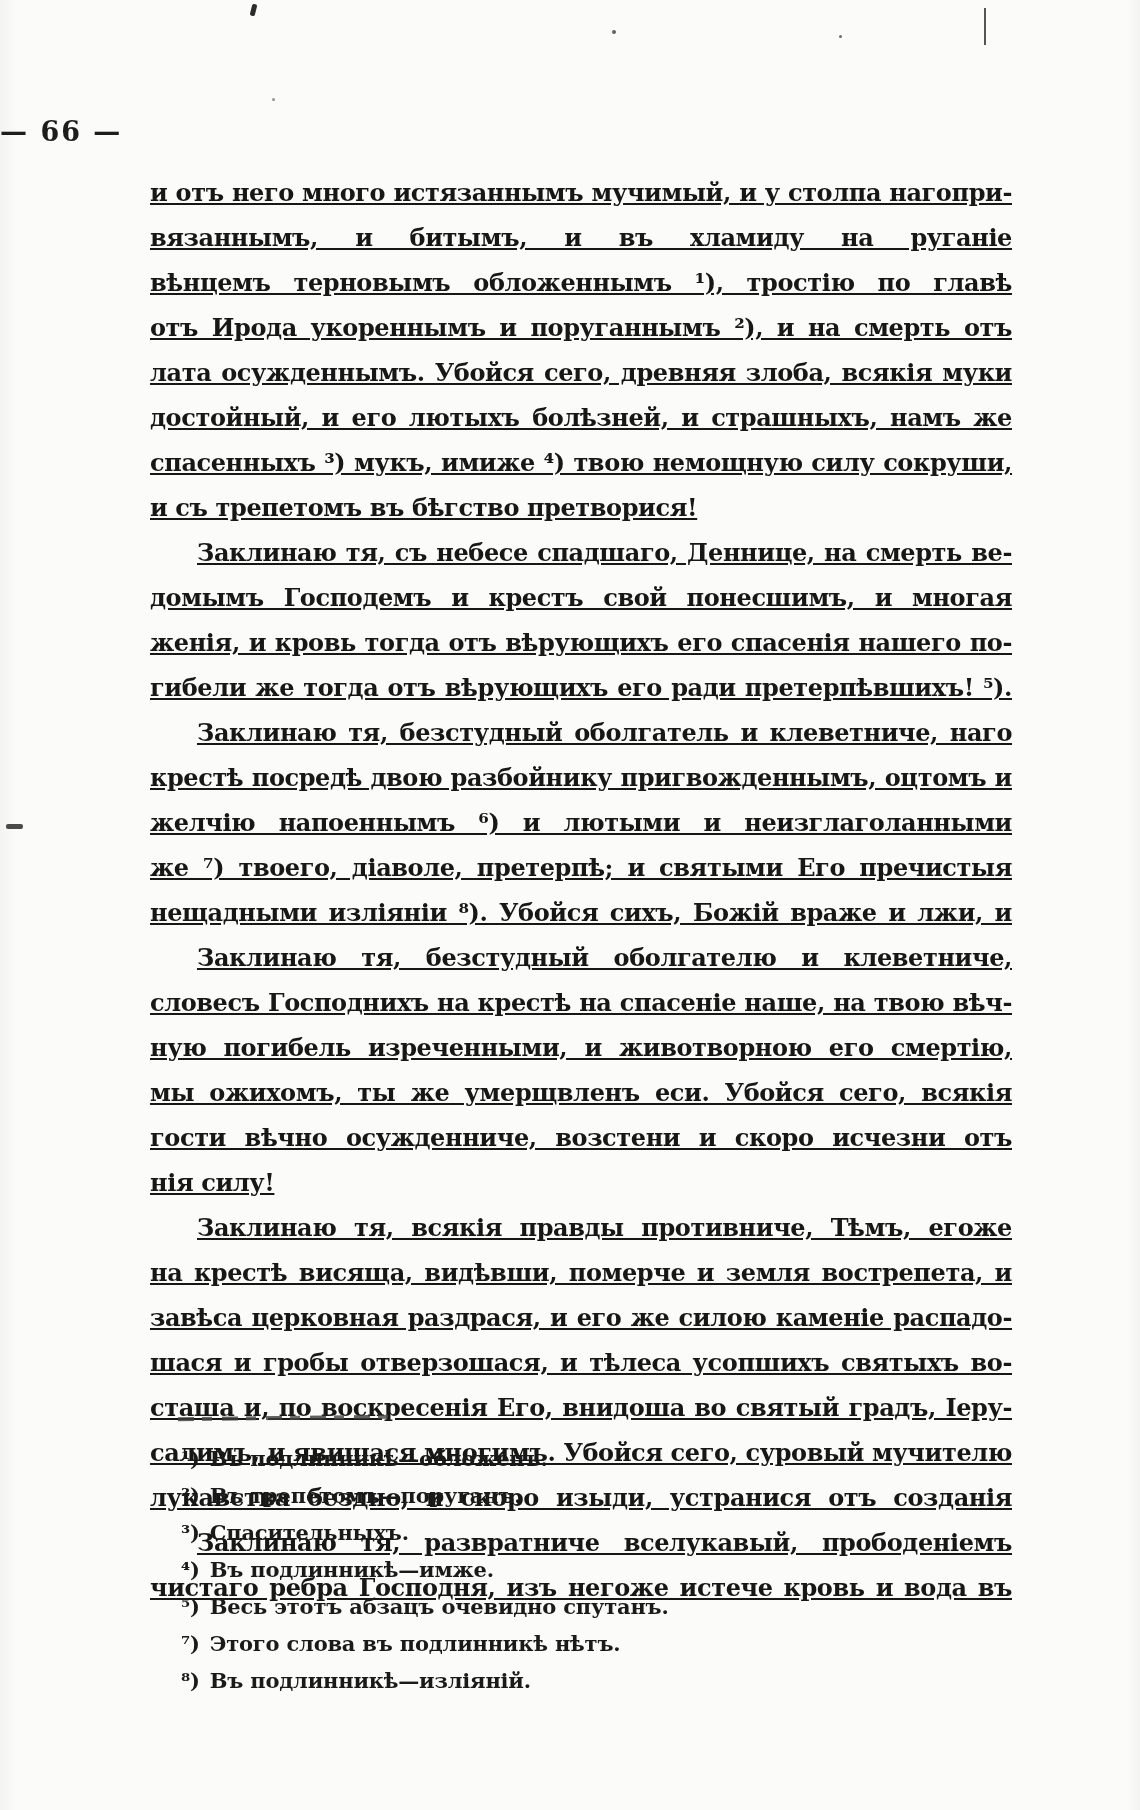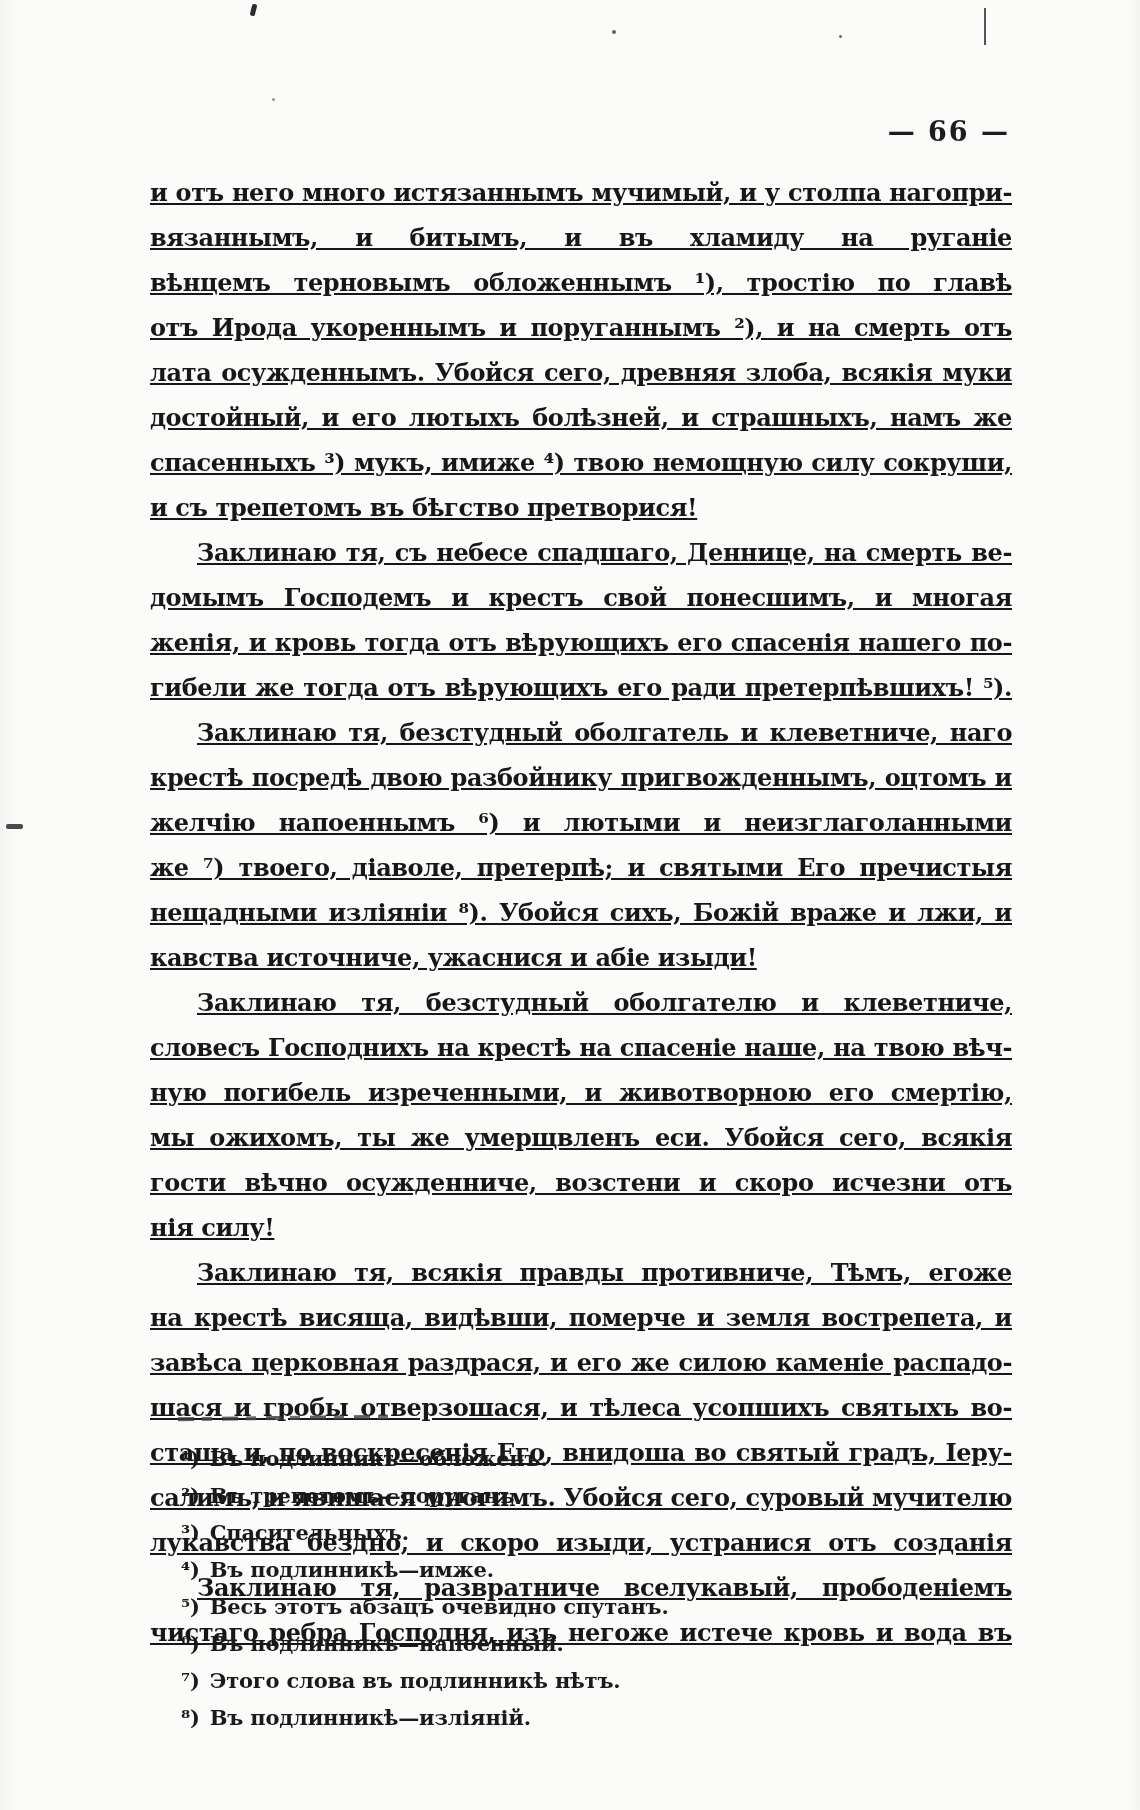--- a/index.html
+++ b/index.html
@@ -21,21 +21,21 @@
     background:
       linear-gradient(90deg, rgba(0,0,0,0.03) 0, rgba(0,0,0,0) 18px),
       linear-gradient(270deg, rgba(0,0,0,0.03) 0, rgba(0,0,0,0) 14px),
       #fbfbf9;
   }
   .page-number {
     position: absolute;
     top: 116px;
     left: 0;
     width: 1010px;
-    text-align: right;
+    text-align: left;
     font-size: 27px;
     font-weight: bold;
     letter-spacing: 2px;
     color: #1d1d1d;
   }
   .body-text {
     position: absolute;
     top: 170px;
     left: 150px;
     width: 862px;
@@ -125,21 +125,20 @@
       <div class="line">женія, и кровь тогда отъ вѣрующихъ его спасенія нашего по-</div>
       <div class="line">гибели же тогда отъ вѣрующихъ его ради претерпѣвшихъ! ⁵).</div>
     </div>
 
     <div class="para">
       <div class="line first-indent">Заклинаю тя, безстудный оболгатель и клеветниче, наго на</div>
       <div class="line">крестѣ посредѣ двою разбойнику пригвожденнымъ, оцтомъ и</div>
       <div class="line">желчію напоеннымъ ⁶) и лютыми и неизглаголанными болѣзми</div>
       <div class="line">же ⁷) твоего, діаволе, претерпѣ; и святыми Его пречистыя крове</div>
       <div class="line">нещадными изліяніи ⁸). Убойся сихъ, Божій враже и лжи, и лу-</div>
-      <div class="line short">кавства источниче, ужаснися и абіе изыди!</div>
     </div>
 
     <div class="para">
       <div class="line first-indent">Заклинаю тя, безстудный оболгателю и клеветниче, седмію</div>
       <div class="line">словесъ Господнихъ на крестѣ на спасеніе наше, на твою вѣч-</div>
       <div class="line">ную погибель изреченными, и животворною его смертію, еюже</div>
       <div class="line">мы ожихомъ, ты же умерщвленъ еси. Убойся сего, всякія бла-</div>
       <div class="line">гости вѣчно осужденниче, возстени и скоро исчезни отъ созда-</div>
       <div class="line short">нія силу!</div>
     </div>
@@ -173,23 +172,20 @@
     <div class="footnote">
       <span class="fn-marker">³)</span><span>Спасительныхъ.</span>
     </div>
     <div class="footnote">
       <span class="fn-marker">⁴)</span><span>Въ подлинникѣ—имже.</span>
     </div>
     <div class="footnote">
       <span class="fn-marker">⁵)</span><span>Весь этотъ абзацъ очевидно спутанъ.</span>
     </div>
     <div class="footnote">
-      <span class="fn-marker">⁶)</span><span>Въ подлинникѣ—напоенный.</span>
-    </div>
-    <div class="footnote">
       <span class="fn-marker">⁷)</span><span>Этого слова въ подлинникѣ нѣтъ.</span>
     </div>
     <div class="footnote">
       <span class="fn-marker">⁸)</span><span>Въ подлинникѣ—изліяній.</span>
     </div>
   </div>
 
 </div>
 
 </body></html>

